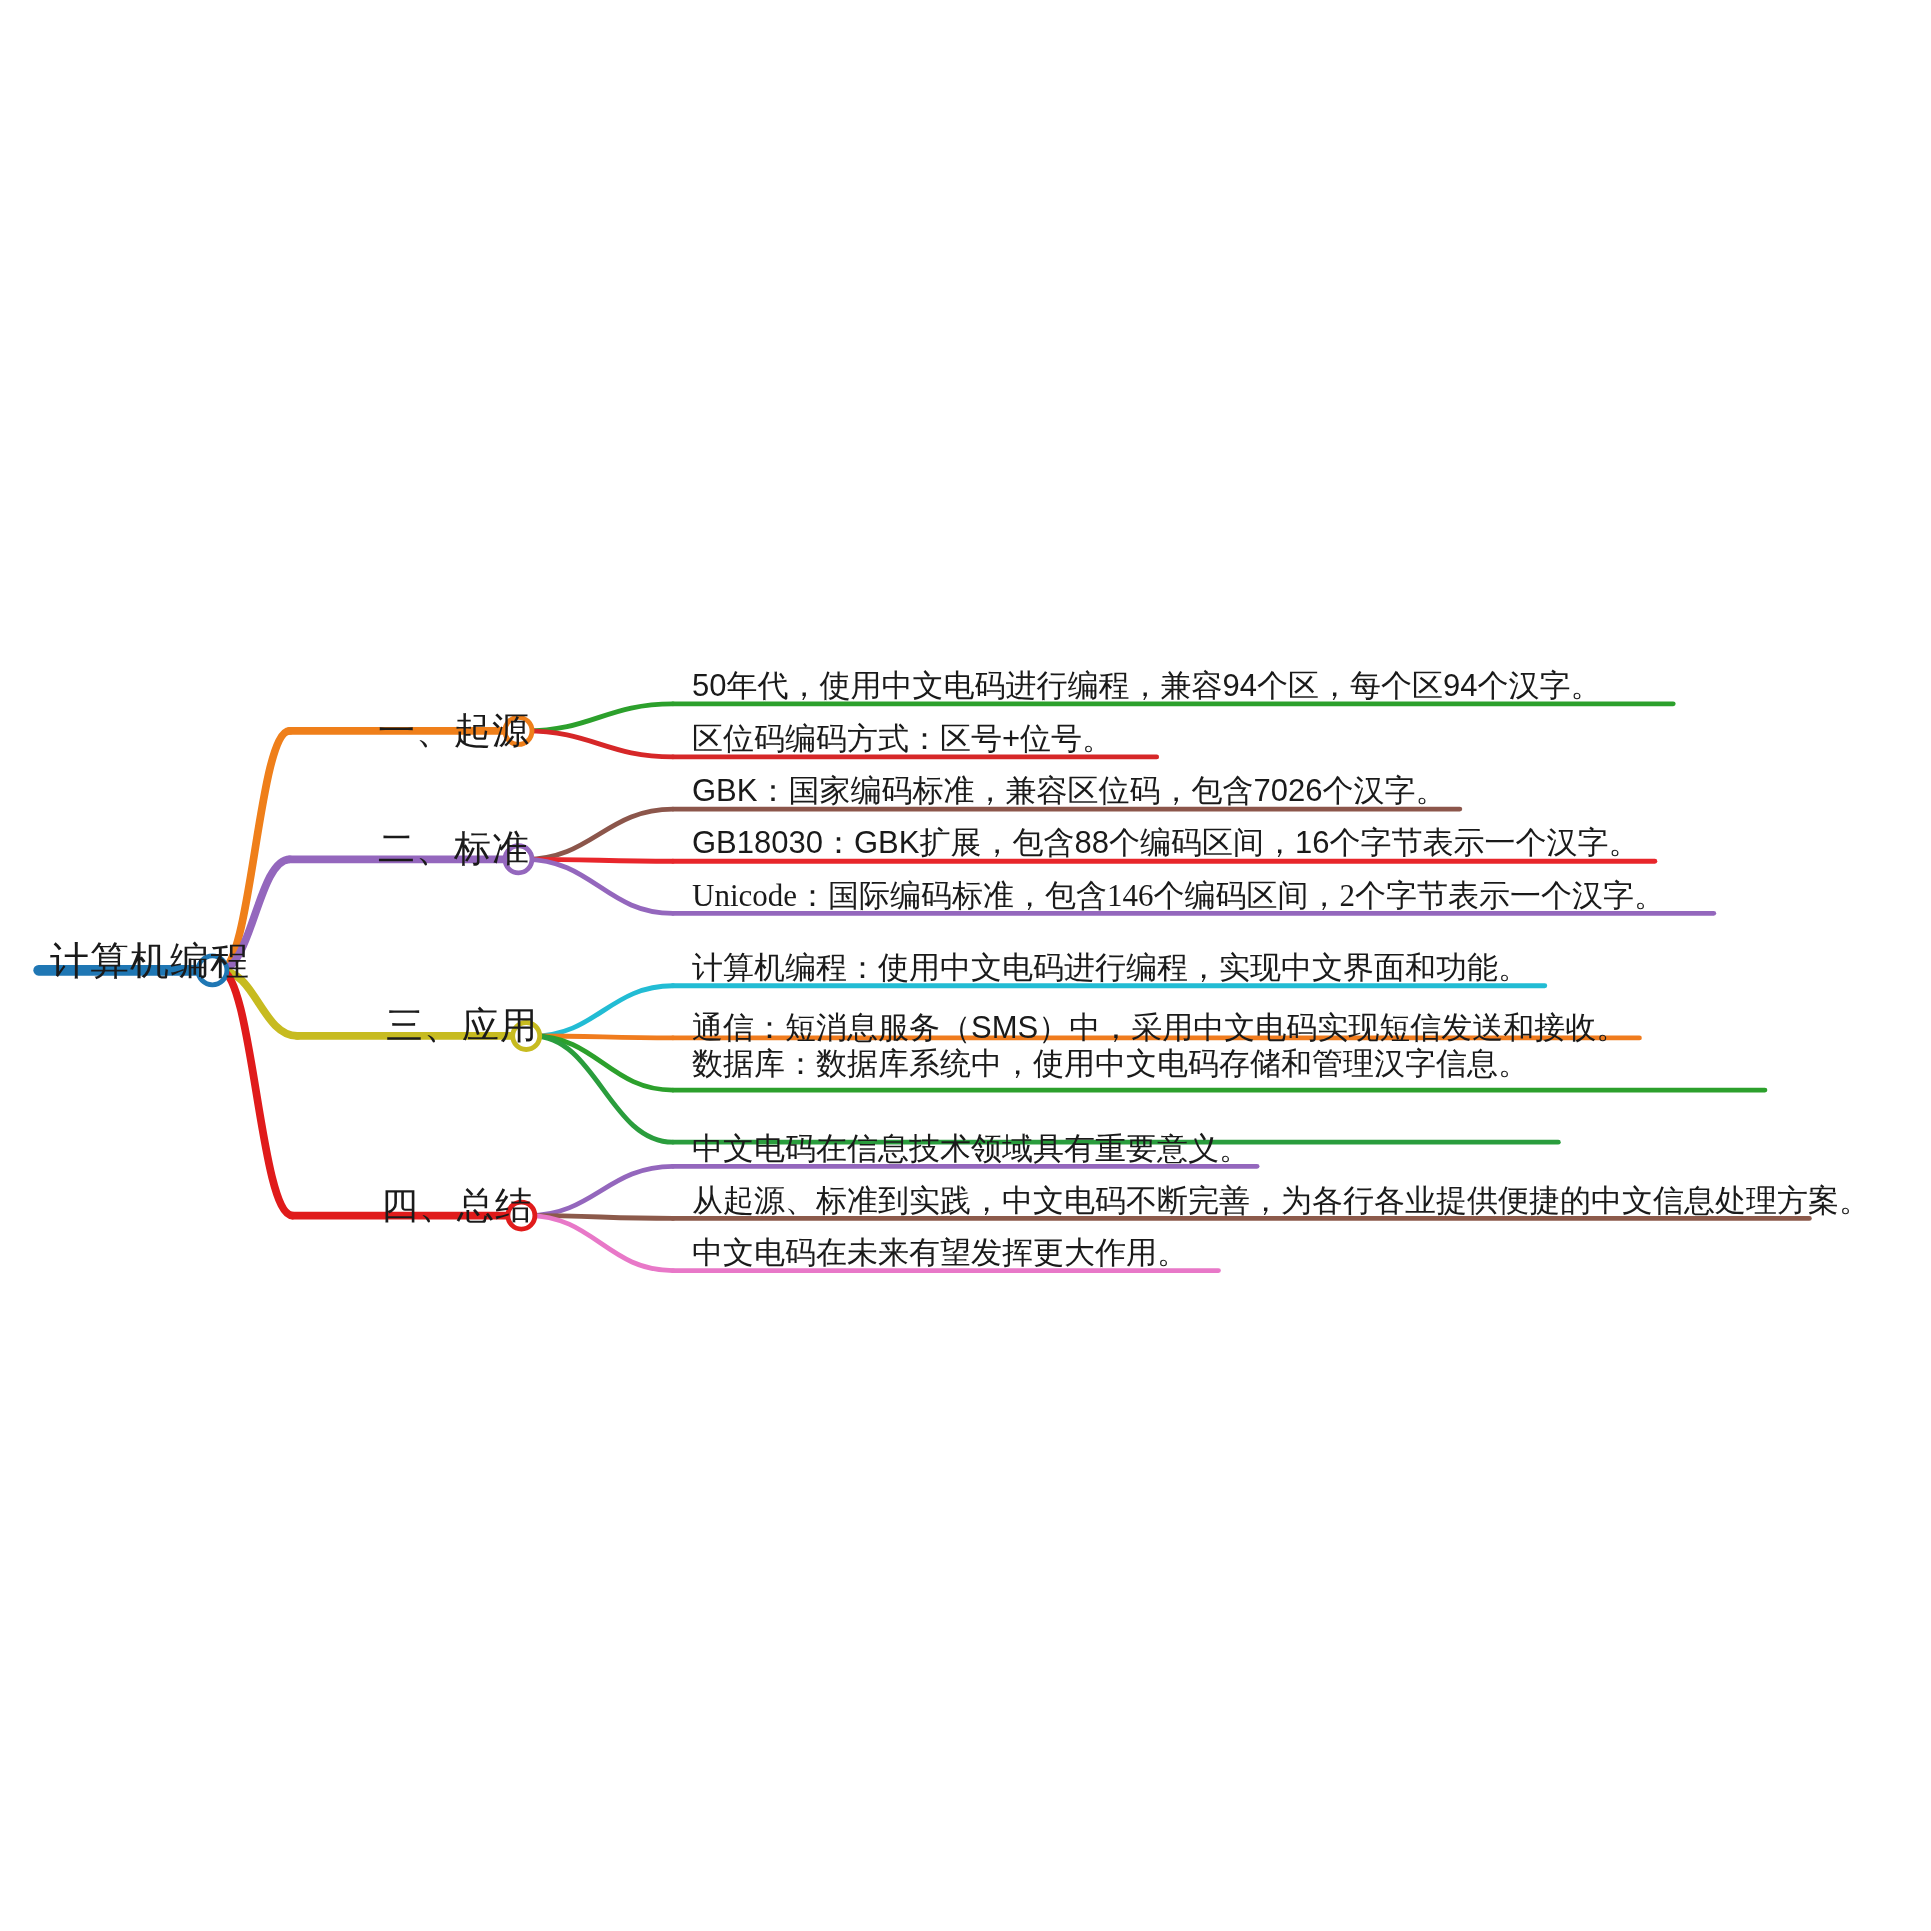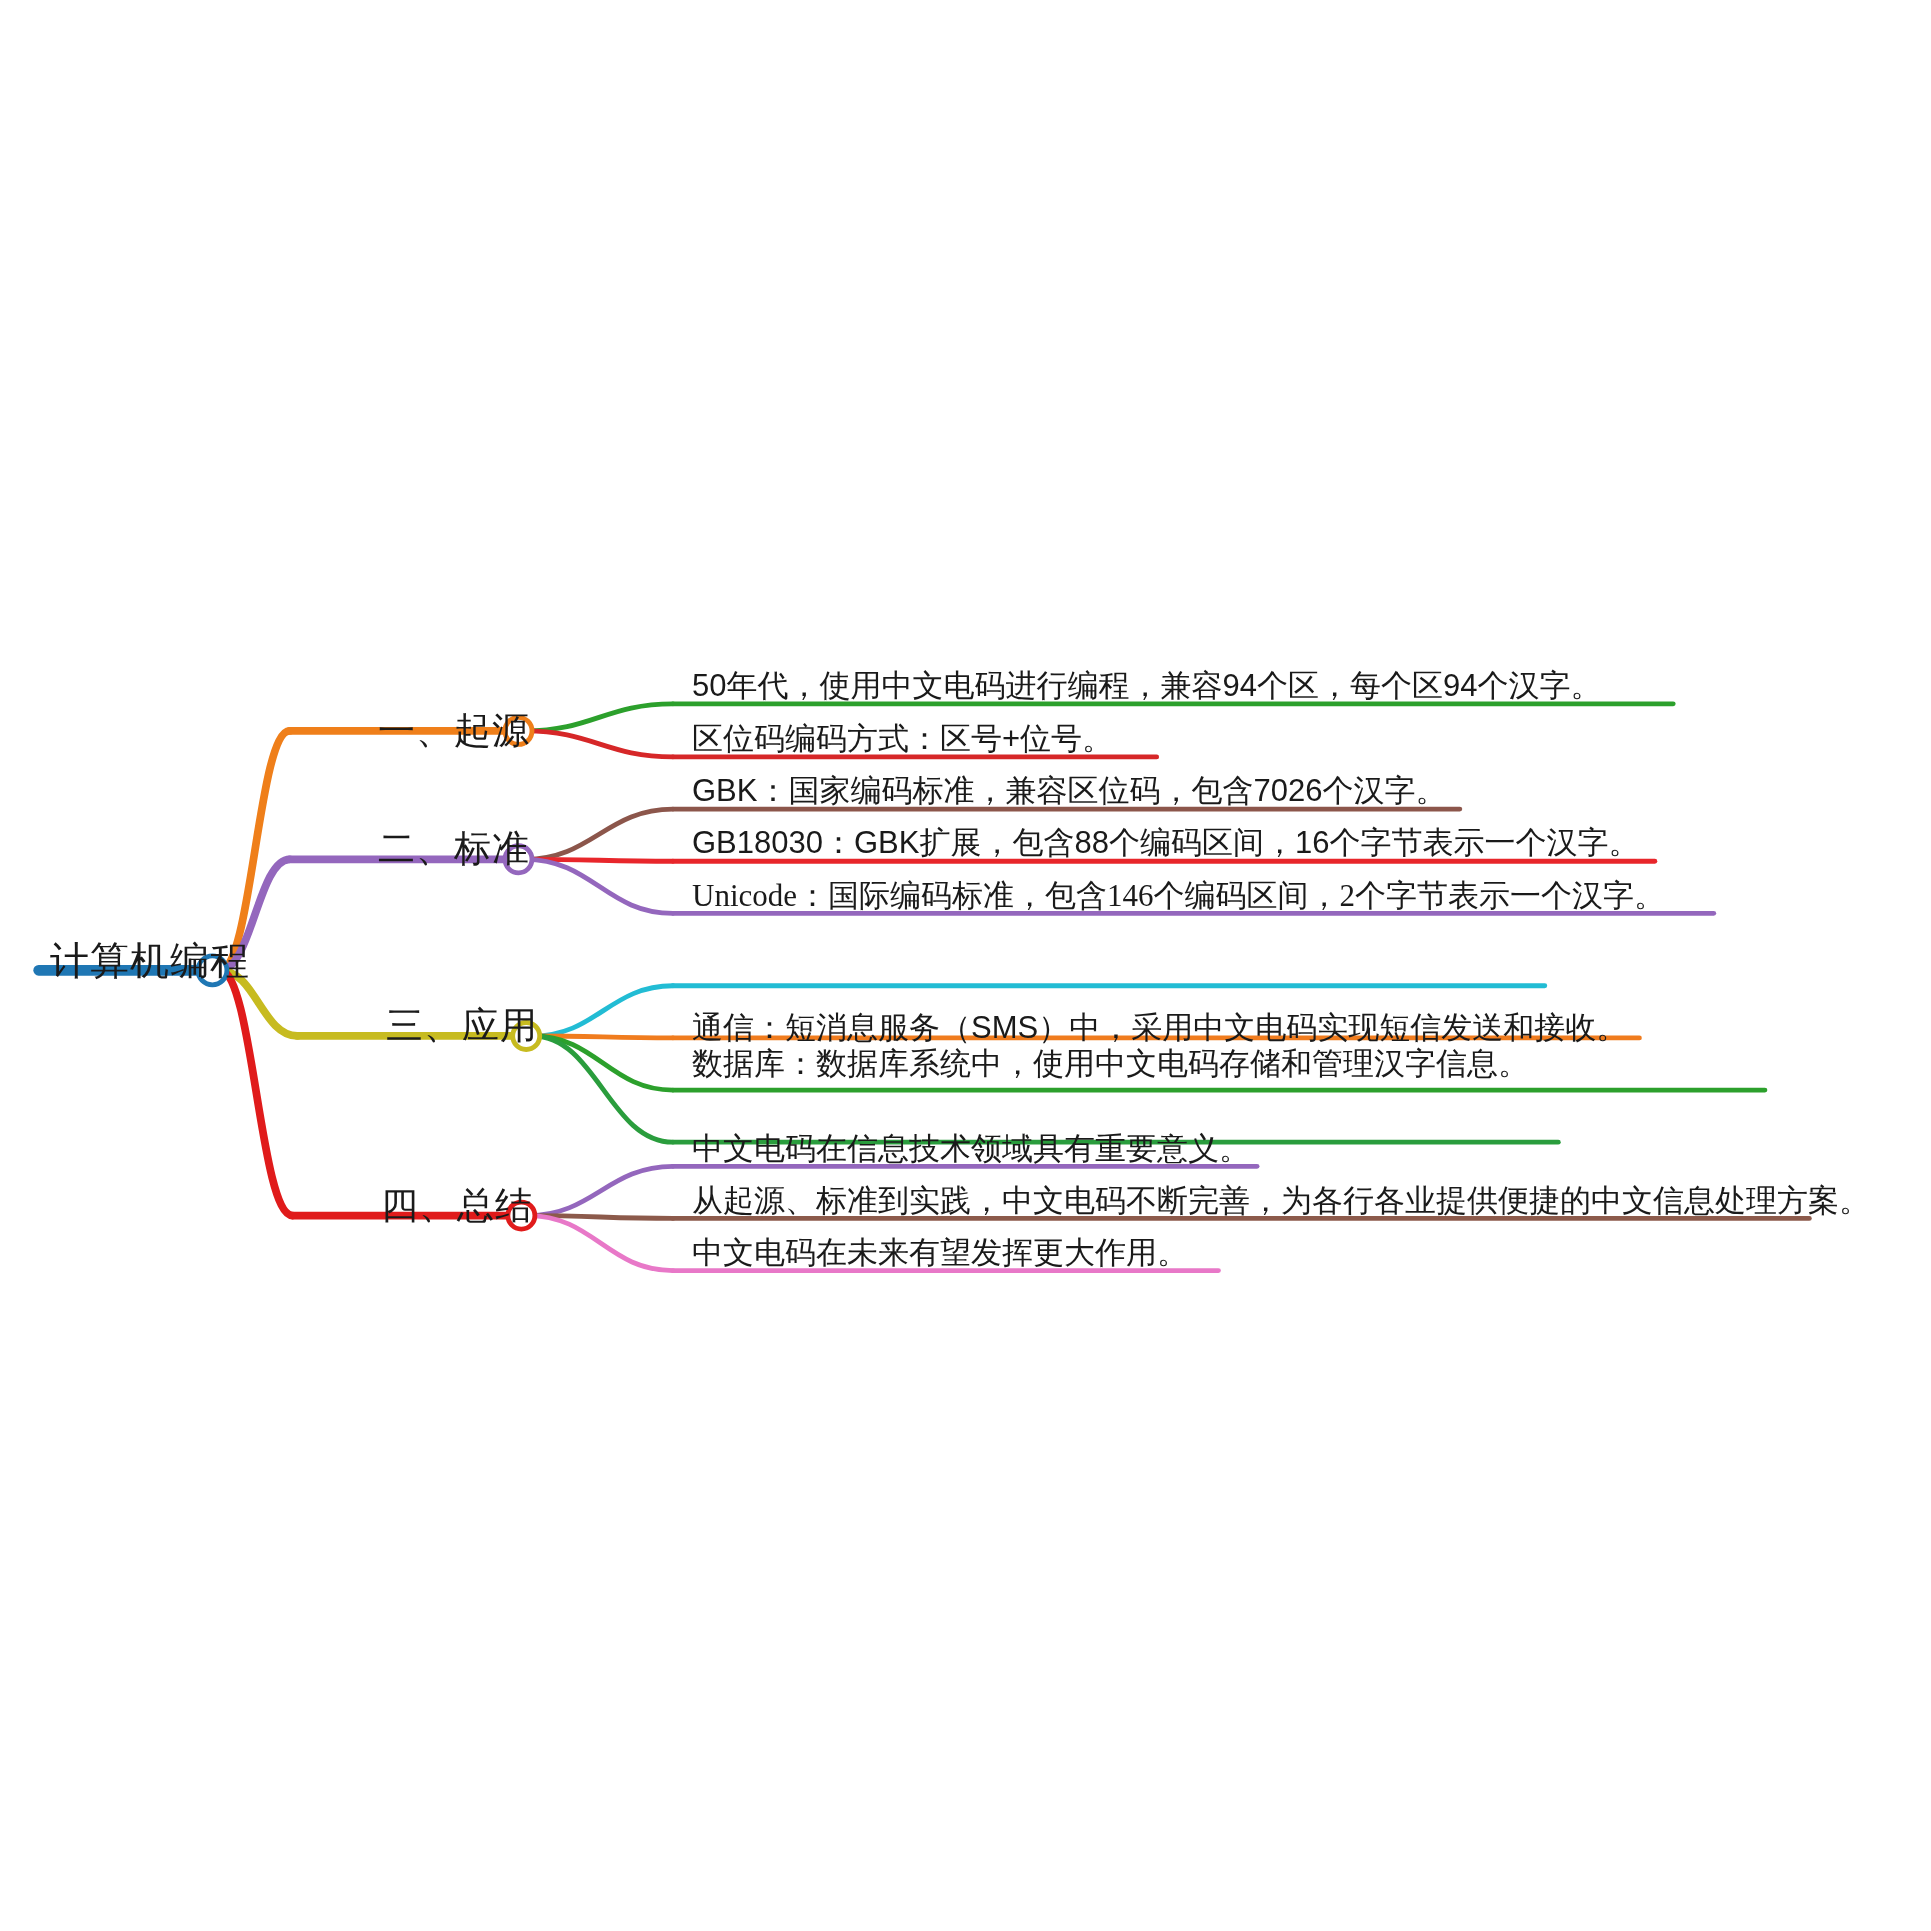--- a/index.html
+++ b/index.html
@@ -90,20 +90,21 @@
     </svg>
 <div class="node-label root-label" style="left: 50px; top: 941px;">计算机编程</div>
     <div class="node-label branch-label" style="left: 378px; top: 702px; margin-top: 10px;">一、起源</div>
     <div class="node-label leaf-label" style="left: 692px; top: 670px;">50年代，使用中文电码进行编程，兼容94个区，每个区94个汉字。</div>
     <div class="node-label leaf-label" style="left: 692px; top: 723px;">区位码编码方式：区号+位号。</div>
     <div class="node-label branch-label" style="left: 378px; top: 830px;">二、标准</div>
     <div class="node-label leaf-label" style="left: 692px; top: 775px;">GBK：国家编码标准，兼容区位码，包含7026个汉字。</div>
     <div class="node-label leaf-label" style="left: 692px; top: 827px;">GB18030：GBK扩展，包含88个编码区间，16个字节表示一个汉字。</div>
     <div class="node-label leaf-label" style="left: 692px; top: 880px; font-family: Liberation Serif, serif;">Unicode：国际编码标准，包含146个编码区间，2个字节表示一个汉字。</div>
     <div class="node-label branch-label" style="left: 386px; top: 1007px;">三、应用</div>
+    <div class="node-label leaf-label" style="left: 692px; top: 952px;">计算机编程：使用中文电码进行编程，实现中文界面和功能。</div>
     <div class="node-label leaf-label" style="left: 692px; top: 1004px; margin-top: 8px;">通信：短消息服务（SMS）中，采用中文电码实现短信发送和接收。</div>
     <div class="node-label leaf-label" style="left: 692px; top: 1048px;">数据库：数据库系统中，使用中文电码存储和管理汉字信息。</div>
     <div class="node-label branch-label" style="left: 381px; top: 1187px;">四、总结</div>
     <div class="node-label leaf-label" style="left: 692px; top: 1133px;">中文电码在信息技术领域具有重要意义。</div>
     <div class="node-label leaf-label" style="left: 692px; top: 1185px;">从起源、标准到实践，中文电码不断完善，为各行各业提供便捷的中文信息处理方案。</div>
     <div class="node-label leaf-label" style="left: 692px; top: 1237px;">中文电码在未来有望发挥更大作用。</div>
   </div>
 
 
 </body></html>

